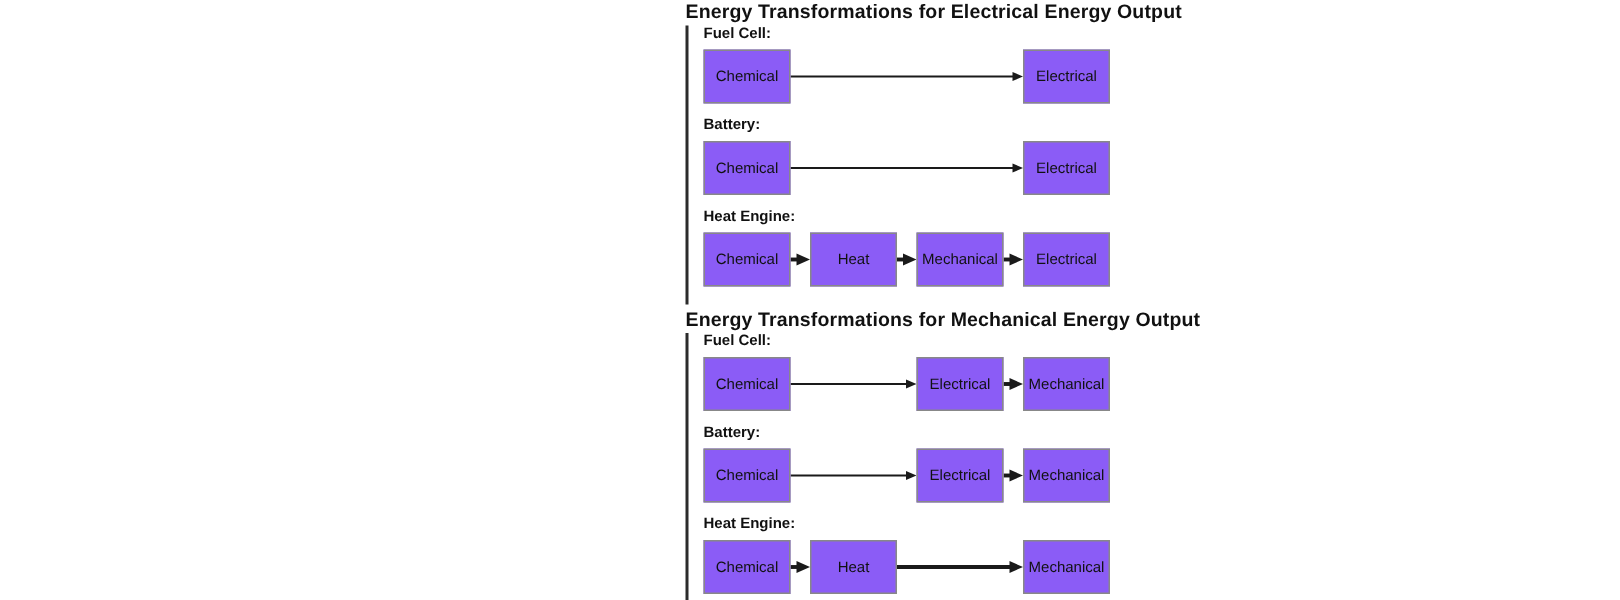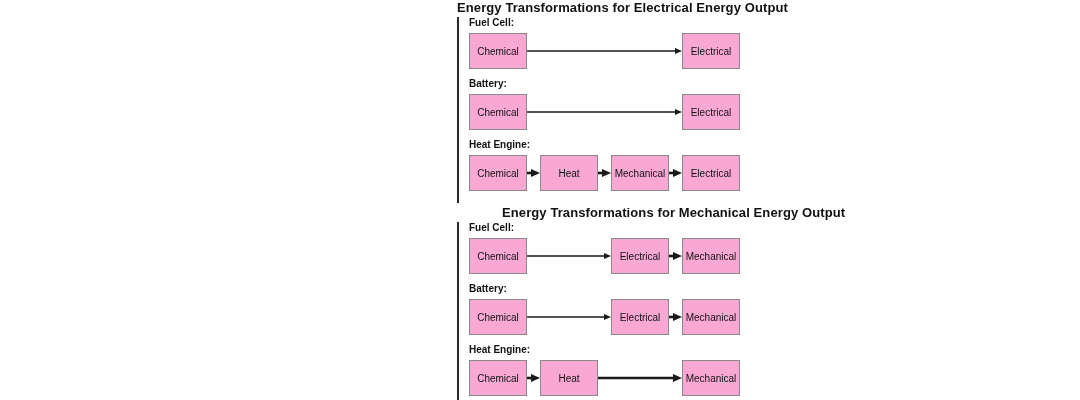--- a/index.html
+++ b/index.html
@@ -50,21 +50,21 @@
   .flow {
     position: relative;
     height: 38px;
   }
   .node {
     position: absolute;
     top: 0;
     height: 36px;
     box-sizing: border-box;
     border: 1.5px solid #888888;
-    background: #f9a8d4;
+    background: #8b5cf6;
     display: flex;
     align-items: center;
     justify-content: center;
     font-size: 10px;
     color: #111111;
     white-space: nowrap;
   }
   .conn {
     position: absolute;
     height: 12px;
@@ -72,21 +72,21 @@
   }
   .conn svg { display: block; overflow: visible; }
 
   
   #section-electrical { position: absolute; left: 0; top: 0; width: 300px; }
   #section-electrical .section-title { position: absolute; left: 0; top: 1px; }
   #section-electrical .section-body { position: absolute; left: 0; top: 17px; height: 186px; }
 
   
   #section-mechanical { position: absolute; left: 0; top: 205px; width: 300px; }
-  #section-mechanical .section-title { position: absolute; left: 0; top: 1px; margin-left: 45px; }
+  #section-mechanical .section-title { position: absolute; left: 0; top: 1px; }
   #section-mechanical .section-body { position: absolute; left: 0; top: 17px; height: 183px; }
 
   .row-a { position: absolute; left: 10px; top: 0px; width: 290px; }
   .row-b { position: absolute; left: 10px; top: 61px; width: 290px; }
   .row-c { position: absolute; left: 10px; top: 122px; width: 290px; }
   .row-label-pos { position: absolute; left: 0; top: 0; }
   .flow-pos { position: absolute; left: 0; top: 16px; width: 290px; }
 </style>
 </head>
 <body>

